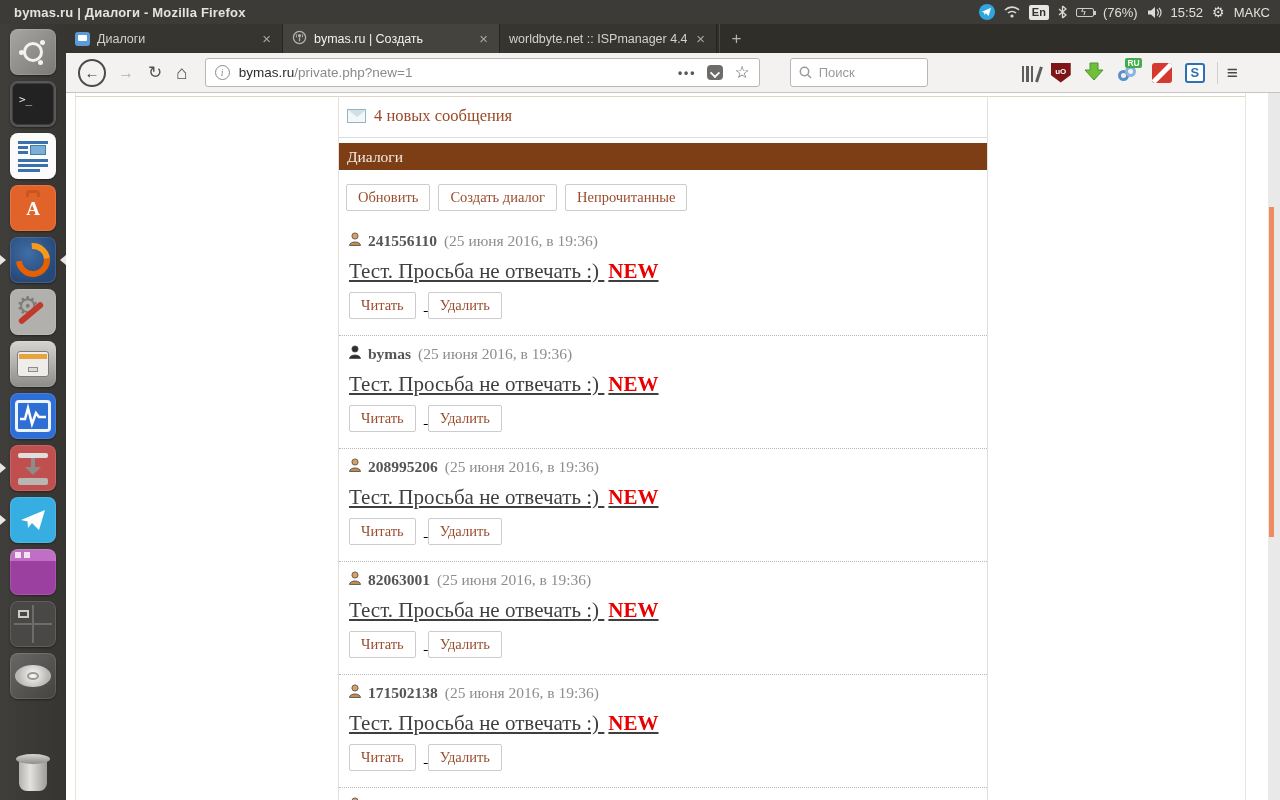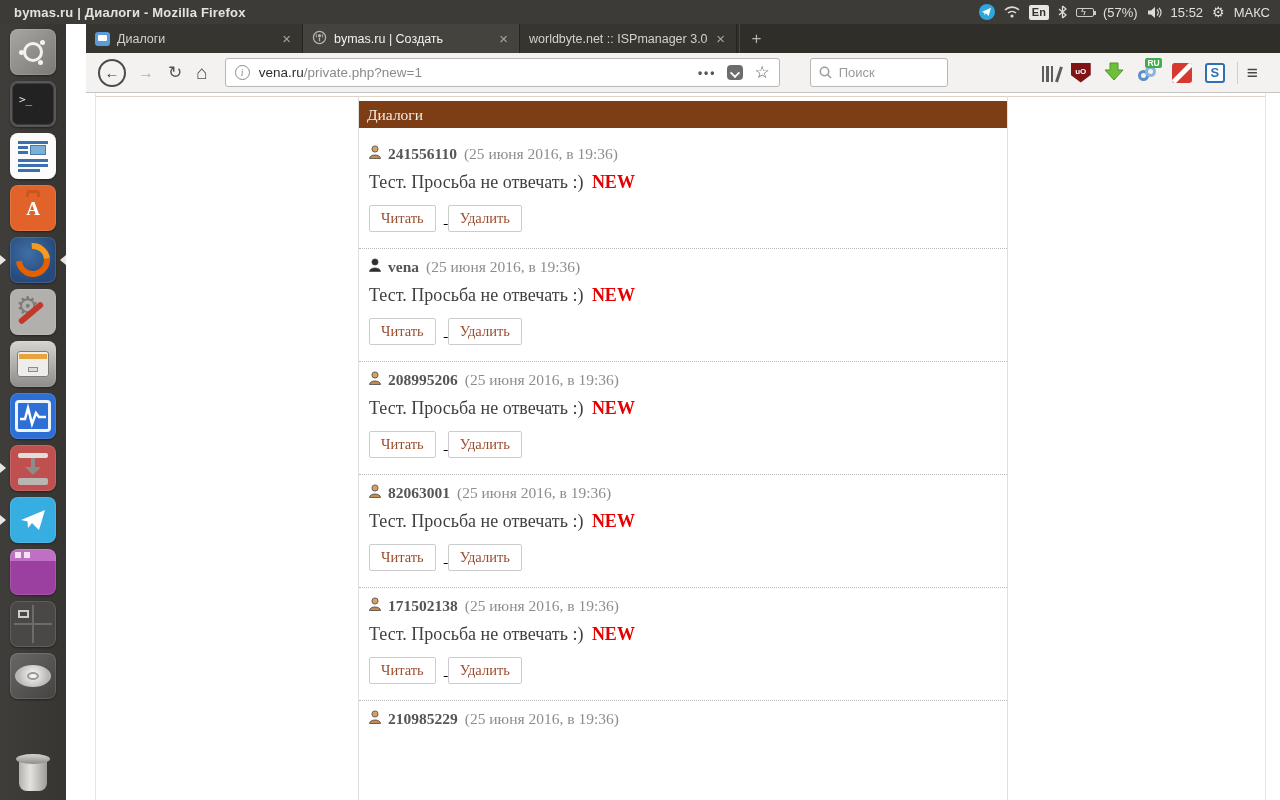--- a/index.html
+++ b/index.html
@@ -72,21 +72,21 @@
   .t-disk .plat { position:absolute; left:5px; top:12px; width:36px; height:22px; border-radius:50%;
                   background:radial-gradient(circle at 50% 45%, #fafafa, #b8b6b2 70%); }
   .t-disk .hub { position:absolute; left:17px; top:19px; width:12px; height:8px; border-radius:50%; border:2px solid #9a9894; }
   .t-trash { background:transparent; box-shadow:none; }
   .t-trash .cup { position:absolute; left:9px; top:7px; width:28px; height:34px;
                   background:linear-gradient(90deg,#b4b2ae,#e4e2de 40%,#9e9c98); border-radius:4px 4px 8px 8px; }
   .t-trash .rim { position:absolute; left:6px; top:4px; width:34px; height:10px; border-radius:50%;
                   background:linear-gradient(180deg,#d8d6d2,#8e8c88); }
 
   
-  .browser { position:absolute; left:66px; top:24px; width:1214px; height:776px;padding-left:20px; }
+  .browser { position:absolute; left:66px; top:24px; width:1214px; height:776px; }
   .tabbar { height:29px; background:#302e29; display:flex; align-items:stretch; }
   .tab { width:217px; display:flex; align-items:center; gap:7px; padding:0 9px; font-size:12.5px;
          color:#d3d1cc; background:#373530; border-right:1px solid #262420; cursor:default; overflow:hidden; }
   .tab.active { background:#45433e; color:#f2f1ee; }
   .tab-label { white-space:nowrap; overflow:hidden; flex:1; }
   .tab-close { color:#a8a6a1; font-size:15px; line-height:15px; padding:0 2px; }
   .fav-chat { width:15px; height:14px; background:#5a9bd8; border-radius:3px; position:relative; flex:0 0 auto; }
   .fav-chat:before { content:""; position:absolute; left:3px; top:3px; width:9px; height:6px; background:#fff; border-radius:1px; }
   .fav-bc { flex:0 0 auto; }
   .newtab { width:34px; display:flex; align-items:center; justify-content:center; color:#b5b3ae; font-size:17px;
@@ -153,21 +153,21 @@
   .pbtn { display:inline-block; background:#fff; border:1px solid #ccc; border-radius:2px; color:#9a4d2e;
           font-family:"Liberation Serif","DejaVu Serif",serif; font-size:14.5px; padding:4px 11px; margin-right:8px;
           cursor:pointer; }
   .page-toolbar { margin:14px 0 0 7px; height:31px; }
   .entries { margin-top:8px; }
   .entry { padding:8px 10px 0; border-bottom:1px dotted #b9b9b9; }
   .entry:last-child { border-bottom:none; }
   .e-head { height:19px; margin-bottom:9px; font-size:15.5px; display:flex; align-items:center; gap:7px; }
   .e-name { font-weight:bold; color:#555; }
   .e-date { color:#8d8d8d; }
-  .e-msg { height:19px; margin-bottom:14px; font-size:18px; color:#3f3f3f; }
+  .e-msg { height:19px; margin-bottom:14px; font-size:21px; color:#3f3f3f;text-decoration:underline; }
   .e-badge { color:#e60000; font-weight:bold; margin-left:4px; }
   .e-btns { margin-bottom:12px; height:31px;text-decoration:underline; }
   .avatar { flex:0 0 auto; display:block; }
 
   
   .sb-track { position:absolute; right:0; top:0; width:12px; height:707px; background:#e9e9e9; }
   .sb-thumb { position:absolute; right:6px; top:114px; width:5px; height:330px; background:#f08a5f; }
 </style>
 </head>
 <body>
@@ -191,21 +191,21 @@
       </span>
       <span class="kbd-badge">En</span>
       <span>
         <svg width="9" height="14" viewBox="0 0 9 14">
             <path d="M4.5 1 V13 M4.5 1 L8 4 L1 10 M4.5 13 L8 10 L1 4" stroke="#dedbd6" stroke-width="1.3" fill="none"></path>
           </svg>
       </span>
       <span class="battery">
           <span class="bolt">ϟ</span>
         </span>
-      <span>(57%)</span>
+      <span>(76%)</span>
       <span>
         <svg width="15" height="13" viewBox="0 0 15 13">
             <path d="M1 4.5 H4 L8 1 V12 L4 8.5 H1 Z" fill="#dedbd6"></path>
             <path d="M10 3.5 A4 4 0 0 1 10 9.5 M12 2 A6 6 0 0 1 12 11" stroke="#dedbd6" stroke-width="1.2" fill="none"></path>
           </svg>
       </span>
       <span>15:52</span>
       <span class="gear-glyph">⚙</span>
       <span>МАКС</span>
     </div>
@@ -324,34 +324,34 @@
               <circle cx="8" cy="8" r="6.5" fill="none" stroke="#b5b3ae" stroke-width="1.4"></circle>
               <circle cx="8" cy="6" r="1.7" fill="#b5b3ae"></circle>
               <path d="M8 8 V12" stroke="#b5b3ae" stroke-width="1.4"></path>
               <path d="M5 4.5 A4 4 0 0 0 5 8 M11 4.5 A4 4 0 0 1 11 8" stroke="#b5b3ae" stroke-width="1" fill="none"></path>
             </svg>
         </span>
         <span class="tab-label">bymas.ru | Создать</span>
         <span class="tab-close">×</span>
       </div>
       <div class="tab">
-        <span class="tab-label">worldbyte.net :: ISPmanager 3.0</span>
+        <span class="tab-label">worldbyte.net :: ISPmanager 4.4</span>
         <span class="tab-close">×</span>
       </div>
       <div class="newtab">+</div>
     </div>
 
     <div class="navbar">
       <span class="btn-back">←</span>
       <span class="nav-btn btn-fwd">→</span>
       <span class="nav-btn btn-reload">↻</span>
       <span class="nav-btn btn-home">⌂</span>
       <div class="urlbar">
         <span class="info-i">i</span>
-        <span class="url-text"><span>vena.ru</span><span class="url-path">/private.php?new=1</span></span>
+        <span class="url-text"><span>bymas.ru</span><span class="url-path">/private.php?new=1</span></span>
         <span class="url-right">
           <span class="dots">•••</span>
           <span class="pocket"></span>
           <span class="star">☆</span>
         </span>
       </div>
       <div class="searchbar">
         <svg width="13" height="13" viewBox="0 0 13 13">
             <circle cx="5.5" cy="5.5" r="4.2" fill="none" stroke="#9a9a9a" stroke-width="1.5"></circle>
             <path d="M8.7 8.7 L12 12" stroke="#9a9a9a" stroke-width="1.5"></path>
@@ -382,21 +382,26 @@
       <span class="vsep"></span>
       <span class="hamburger">≡</span>
     </div>
 
     <div class="viewport">
       <div class="wrap-line-l"></div>
       <div class="wrap-line-r"></div>
       <div class="page-topline"></div>
 
       <div class="content">
+        <div class="msg-header">
+          <span class="envelope"></span>
+          <span>4 новых сообщения</span>
+        </div>
         <div class="section-bar">Диалоги</div>
+        <div class="page-toolbar" id="page-toolbar"><button class="pbtn">Обновить</button><button class="pbtn">Создать диалог</button><button class="pbtn">Непрочитанные</button></div>
         <div class="entries" id="entries">
   <div class="entry">
     <div class="e-head">
       <span class="avatar"><svg width="12" height="14" viewBox="0 0 12 14">
                     <circle cx="6" cy="4" r="3.1" fill="#d9a066" stroke="#4a4a4a" stroke-width="0.8"></circle>
                     <path d="M0.5 13.5 C0.5 8.8 11.5 8.8 11.5 13.5 Z" fill="#c68a4e" stroke="#4a4a4a" stroke-width="0.8"></path>
                   </svg></span>
       <span class="e-name">241556110</span>
       <span class="e-date">(25 июня 2016, в 19:36)</span>
     </div>
@@ -408,21 +413,21 @@
       <button class="pbtn e-del">Удалить</button>
     </div>
   </div>
 
   <div class="entry">
     <div class="e-head">
       <span class="avatar"><svg width="12" height="14" viewBox="0 0 12 14">
                     <circle cx="6" cy="4" r="3.1" fill="#2e2e2e" stroke="#4a4a4a" stroke-width="0.8"></circle>
                     <path d="M0.5 13.5 C0.5 8.8 11.5 8.8 11.5 13.5 Z" fill="#2e2e2e" stroke="#4a4a4a" stroke-width="0.8"></path>
                   </svg></span>
-      <span class="e-name">vena</span>
+      <span class="e-name">bymas</span>
       <span class="e-date">(25 июня 2016, в 19:36)</span>
     </div>
     <div class="e-msg">
       <span class="e-msg-text">Тест. Просьба не отвечать :) </span><span class="e-badge">NEW</span>
     </div>
     <div class="e-btns">
       <button class="pbtn e-read">Читать</button>
       <button class="pbtn e-del">Удалить</button>
     </div>
   </div>

